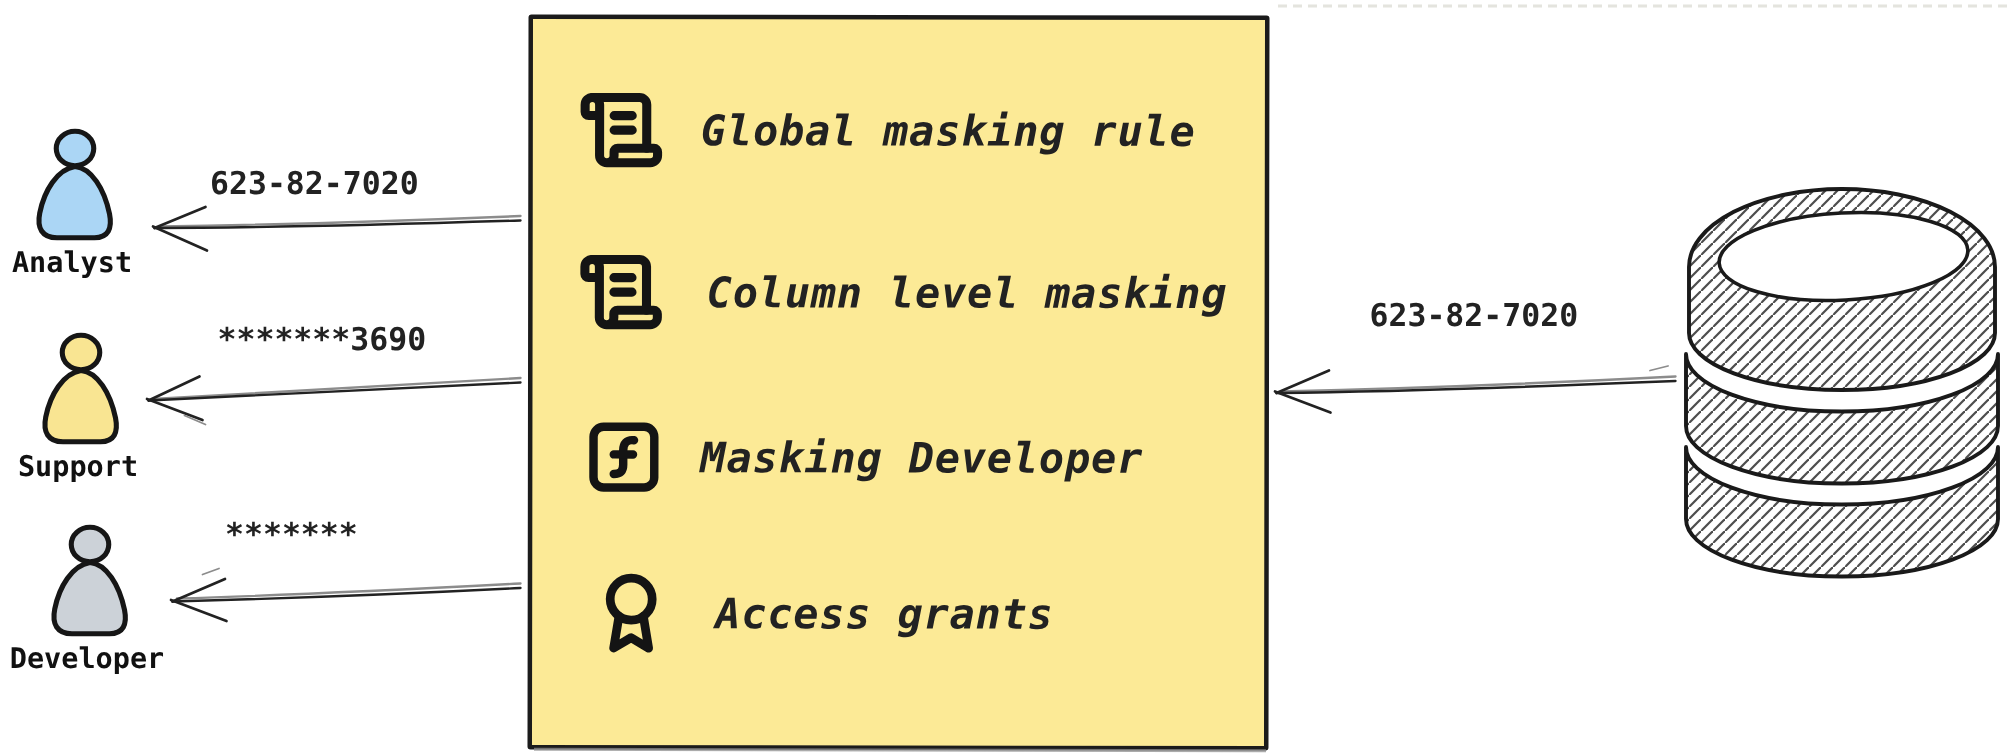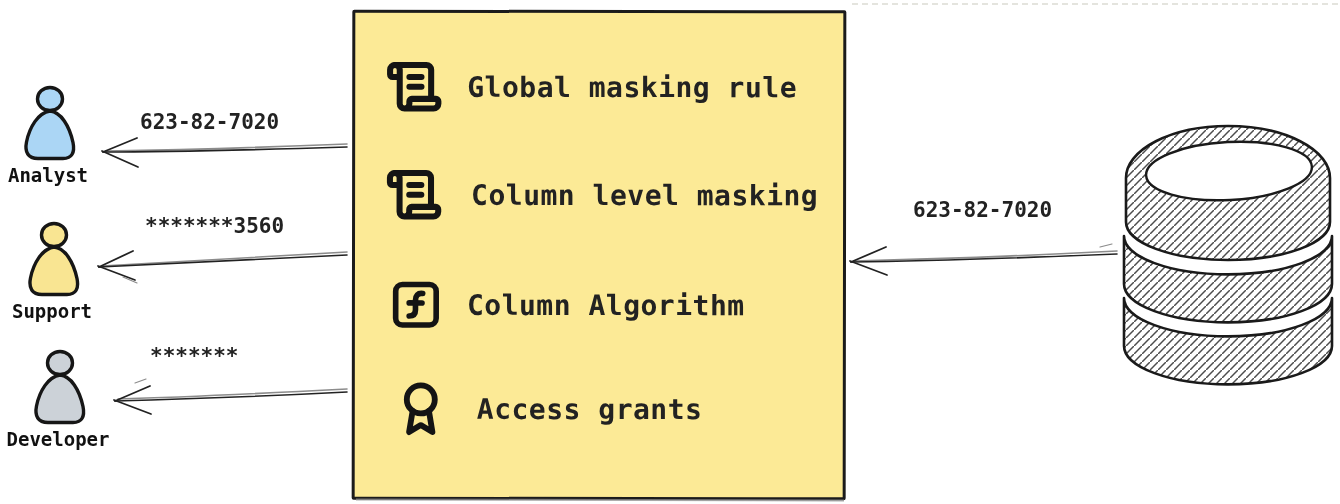--- a/index.html
+++ b/index.html
@@ -68,21 +68,21 @@
 
 <div class="persona" style="left:-2px;top:350px;">
   <svg width="62" height="76" viewBox="0 0 60 76">
     <ellipse cx="32" cy="13" rx="12.5" ry="11.5" stroke="#161616" stroke-width="3.4" fill="#ccd2d8"></ellipse>
     <path d="M32,25 C20,27 11.5,41 8.5,56 C6.5,66 10,72.5 20,72.5 L45,72.5 C54,72.5 57,66.5 55,56.5 C51.5,40 43,26 32,25 Z" stroke="#161616" stroke-width="3.4" stroke-linejoin="round" fill="#ccd2d8"></path>
   </svg>
   <div class="persona-label">Developer</div>
 </div>
 
 <div class="value" style="left:140px;top:110px;">623-82-7020</div>
-<div class="value" style="left:145px;top:214px;">*******3560</div>
+<div class="value" style="left:145px;top:214px;">*******3690</div>
 <div class="value" style="left:150px;top:344px;">*******</div>
 <div class="value" style="left:913px;top:198px;">623-82-7020</div>
 
 <svg class="abs" style="left:0;top:0;" width="1340" height="504" viewBox="0 0 1340 504" fill="none" stroke-linecap="round" stroke-linejoin="round">
 
   <g>
     <path d="M347,144 C250,148 170,150 106,151" stroke="#8c8c8c" stroke-width="1.6"></path>
     <path d="M347,147 C250,150 170,152 103,152" stroke="#222" stroke-width="1.6"></path>
     <path d="M103,152 L137,138" stroke="#222" stroke-width="1.8"></path>
     <path d="M102,151 L138,167" stroke="#222" stroke-width="1.8"></path>
@@ -106,21 +106,21 @@
 
   <g>
     <path d="M1117,251 C1020,256 940,259 854,261" stroke="#8c8c8c" stroke-width="1.6"></path>
     <path d="M1117,254 C1020,258 940,261 851,262" stroke="#222" stroke-width="1.6"></path>
     <path d="M851,262 L886,247" stroke="#222" stroke-width="1.8"></path>
     <path d="M850,261 L887,275" stroke="#222" stroke-width="1.8"></path>
     <path d="M1100,247 L1112,244" stroke="#8c8c8c" stroke-width="1.2"></path>
   </g>
 </svg>
 
-<div class="mask-box" style="background: rgb(252, 234, 150);">
+<div class="mask-box" style="background: rgb(252, 234, 150); font-style: italic;">
 
   <div class="box-row" style="top:44px;">
     <svg class="row-icon" width="58" height="58" viewBox="0 0 24 24" fill="none" stroke="#141414" stroke-width="2.5" stroke-linecap="round" stroke-linejoin="round">
       <path d="M15 12h-5"></path>
         <path d="M15 8h-5"></path>
       <path d="M19 17V5a2 2 0 0 0-2-2H4"></path>
       <path d="M8 21h12a2 2 0 0 0 2-2v-1a1 1 0 0 0-1-1H11a1 1 0 0 0-1 1v1a2 2 0 1 1-4 0V5a2 2 0 1 0-4 0v2a1 1 0 0 0 1 1h3"></path>
     </svg>
     <span class="row-label">Global masking rule</span>
   </div>
@@ -134,21 +134,21 @@
     </svg>
     <span class="row-label">Column level masking</span>
   </div>
 
   <div class="box-row" style="top:262px;left:34px;">
     <svg class="row-icon" width="54" height="54" viewBox="0 0 24 24" fill="none" stroke="#141414" stroke-width="2.5" stroke-linecap="round" stroke-linejoin="round">
       <rect width="18" height="18" x="3" y="3" rx="3"></rect>
       <path d="M9 17c2 0 2.8-1 2.8-2.8V10c0-2 1-3.3 3.2-3"></path>
       <path d="M9 11.2h5.7"></path>
     </svg>
-    <span class="row-label">Column Algorithm</span>
+    <span class="row-label">Masking Developer</span>
   </div>
 
   <div class="box-row" style="top:366px;left:38px;gap:28px;justify-content:flex-end;">
     <svg class="row-icon" width="56" height="62" viewBox="0 0 24 24" fill="none" stroke="#141414" stroke-width="2.5" stroke-linecap="round" stroke-linejoin="round">
       <circle cx="12" cy="8" r="6"></circle>
       <path d="M15.477 12.89 17 22l-5-3-5 3 1.523-9.11"></path>
     </svg>
     <span class="row-label">Access grants</span>
   </div>
 </div>

